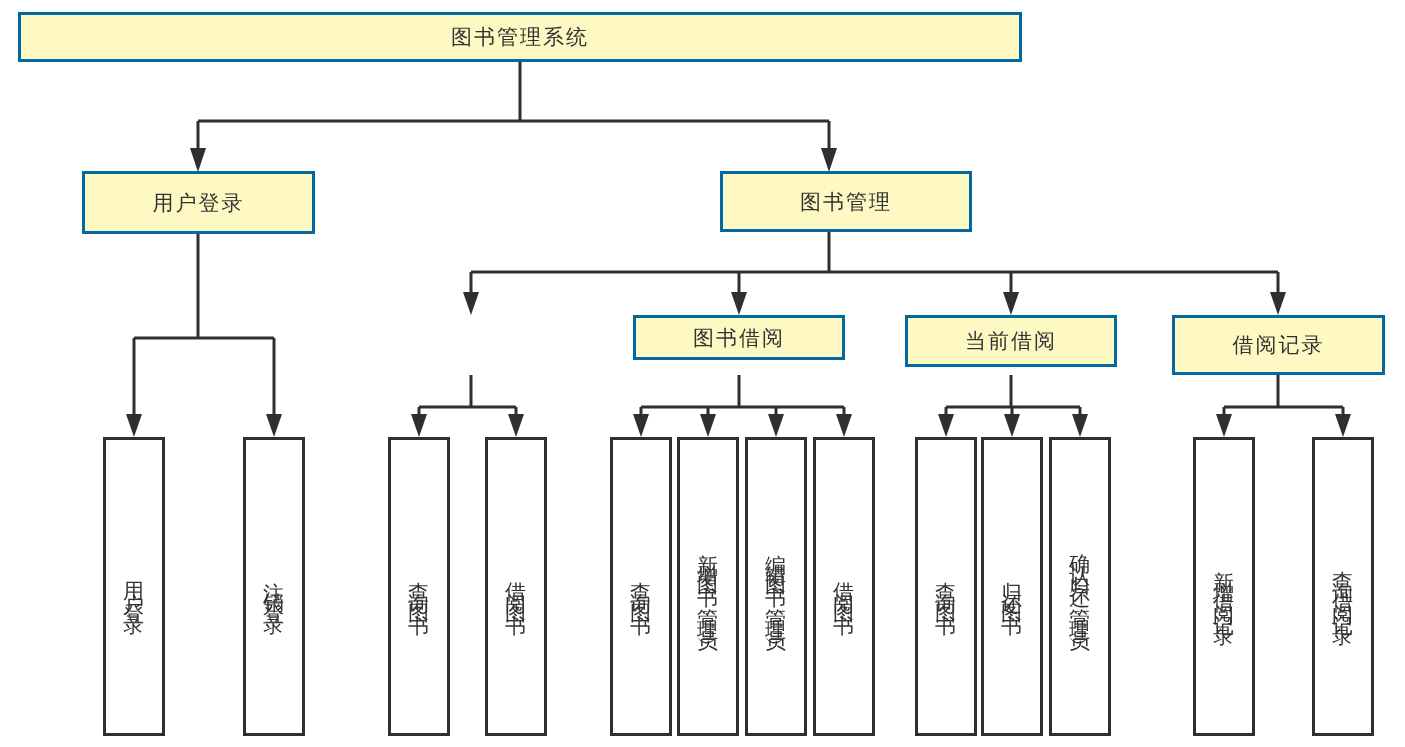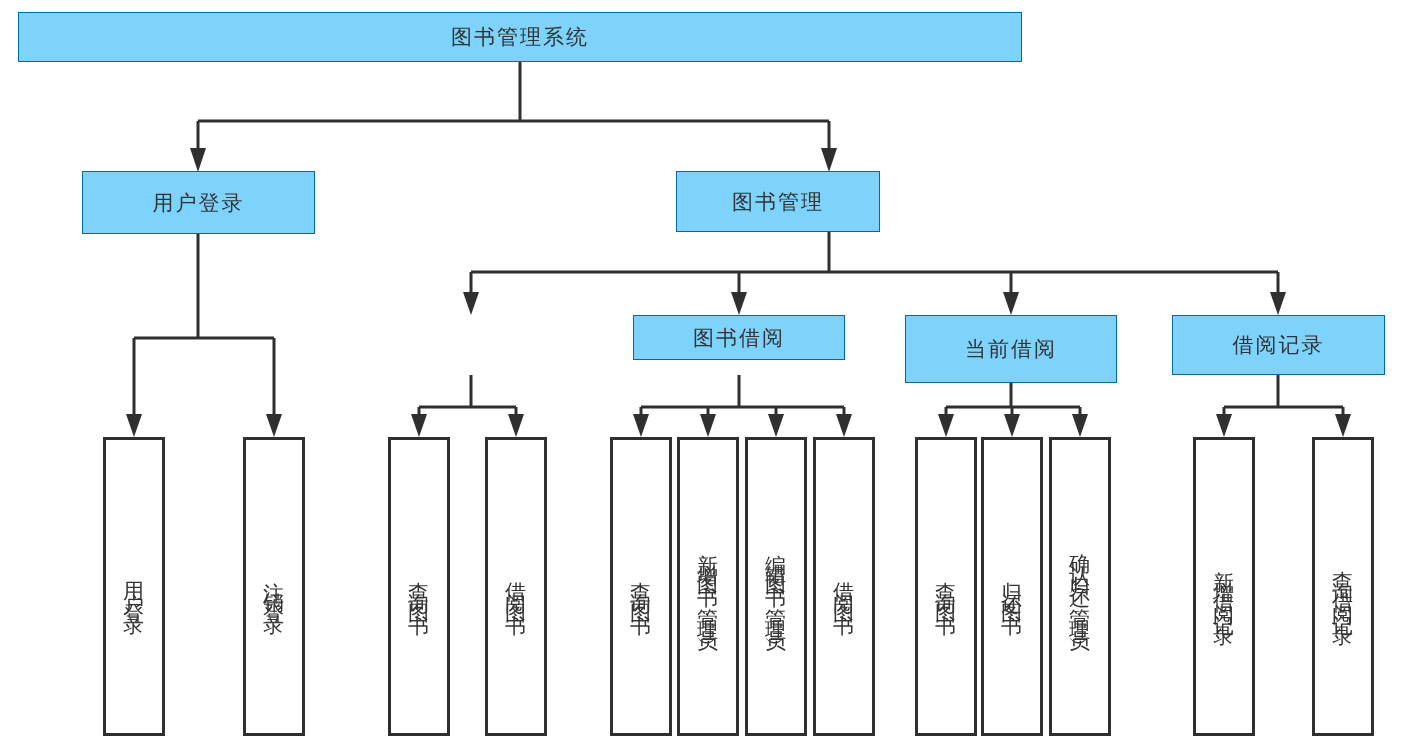--- a/index.html
+++ b/index.html
@@ -6,22 +6,22 @@
   #canvas {
     position:relative;
     width:1405px; height:747px;
     background:#ffffff;
     font-family:"Liberation Sans","DejaVu Sans",sans-serif;
     overflow:hidden;
   }
   #wires { position:absolute; left:0; top:0; z-index:1; }
   .box {
     position:absolute;
-    background:#7dd3fc;
-    border:1px solid #0369a1;
+    background:#fef9c3;
+    border:3px solid #0369a1;
     box-sizing:border-box;
     display:flex; align-items:center; justify-content:center;
     color:#333333;
     font-size:21px;
     letter-spacing:2px;
     z-index:2;
   }
   .vbox {
     position:absolute;
     background:#ffffff;
@@ -120,28 +120,28 @@
     </g>
   </svg>
 
   <div class="box" style="left:18px; top:12px; width:1004px; height:50px;">
     <span>图书管理系统</span>
   </div>
 
   <div class="box" style="left:82px; top:171px; width:233px; height:63px;">
     <span>用户登录</span>
   </div>
-  <div class="box" style="left:676px; top:171px; width:204px; height:61px;">
+  <div class="box" style="left:720px; top:171px; width:252px; height:61px;">
     <span>图书管理</span>
   </div>
 
   <div class="box" style="left:633px; top:315px; width:212px; height:45px;">
     <span>图书借阅</span>
   </div>
-  <div class="box" style="left:905px; top:315px; width:212px; height:68px;text-align:right;">
+  <div class="box" style="left:905px; top:315px; width:212px; height:52px;text-align:right;">
     <span>当前借阅</span>
   </div>
   <div class="box" style="left:1172px; top:315px; width:213px; height:60px;">
     <span>借阅记录</span>
   </div>
 
   <div class="vbox" style="left:103px;">
     <span class="vtext">用户登录</span>
   </div>
   <div class="vbox" style="left:243px;">

